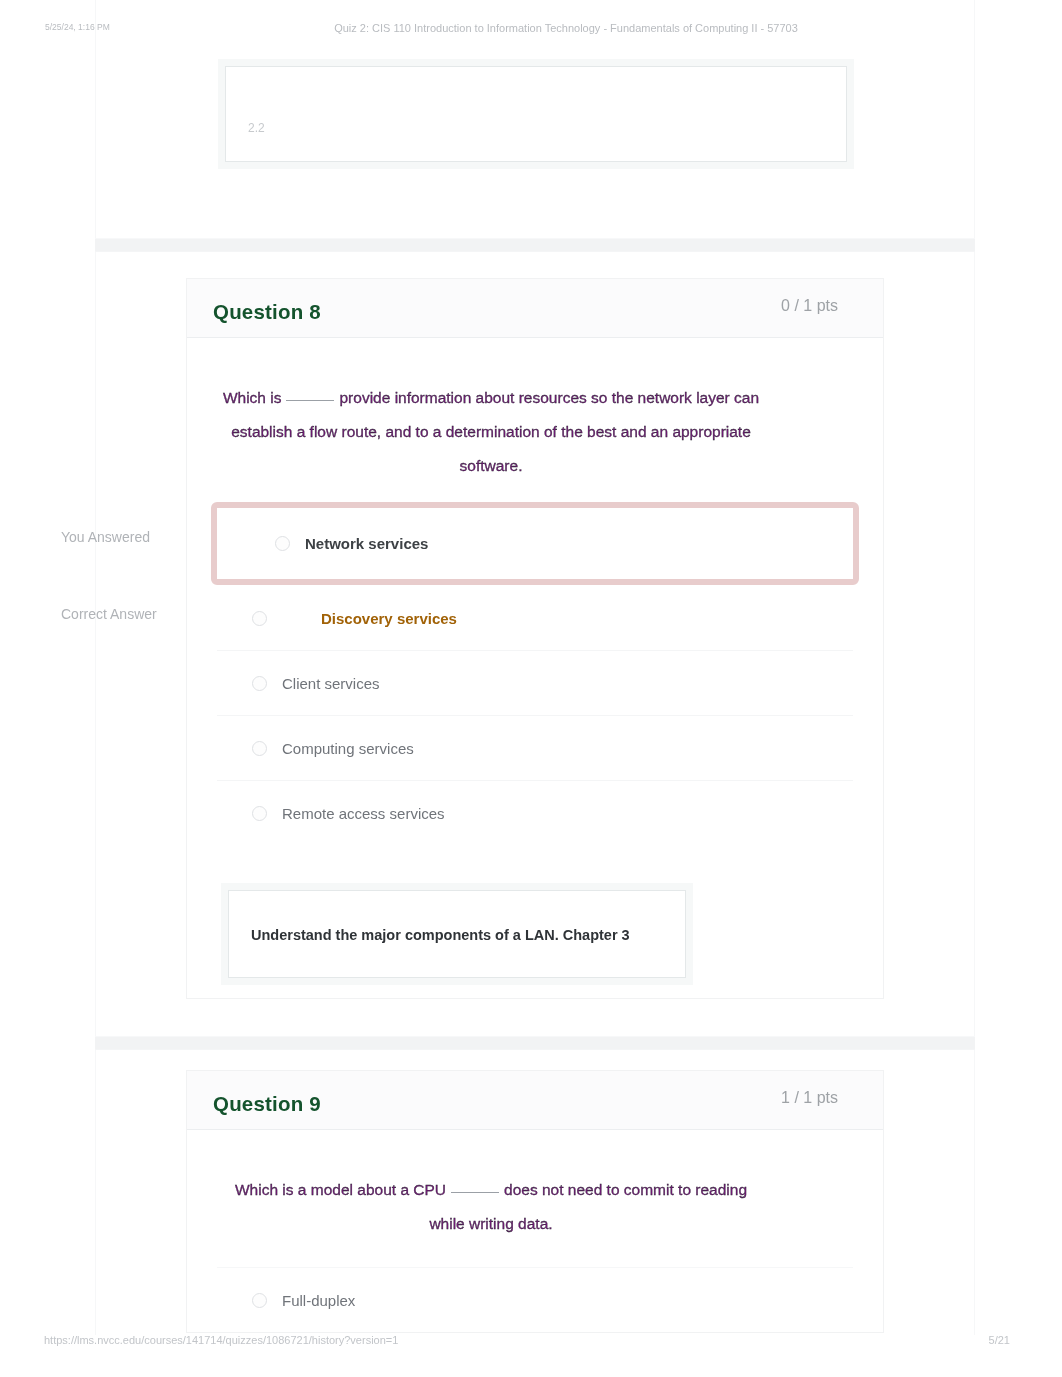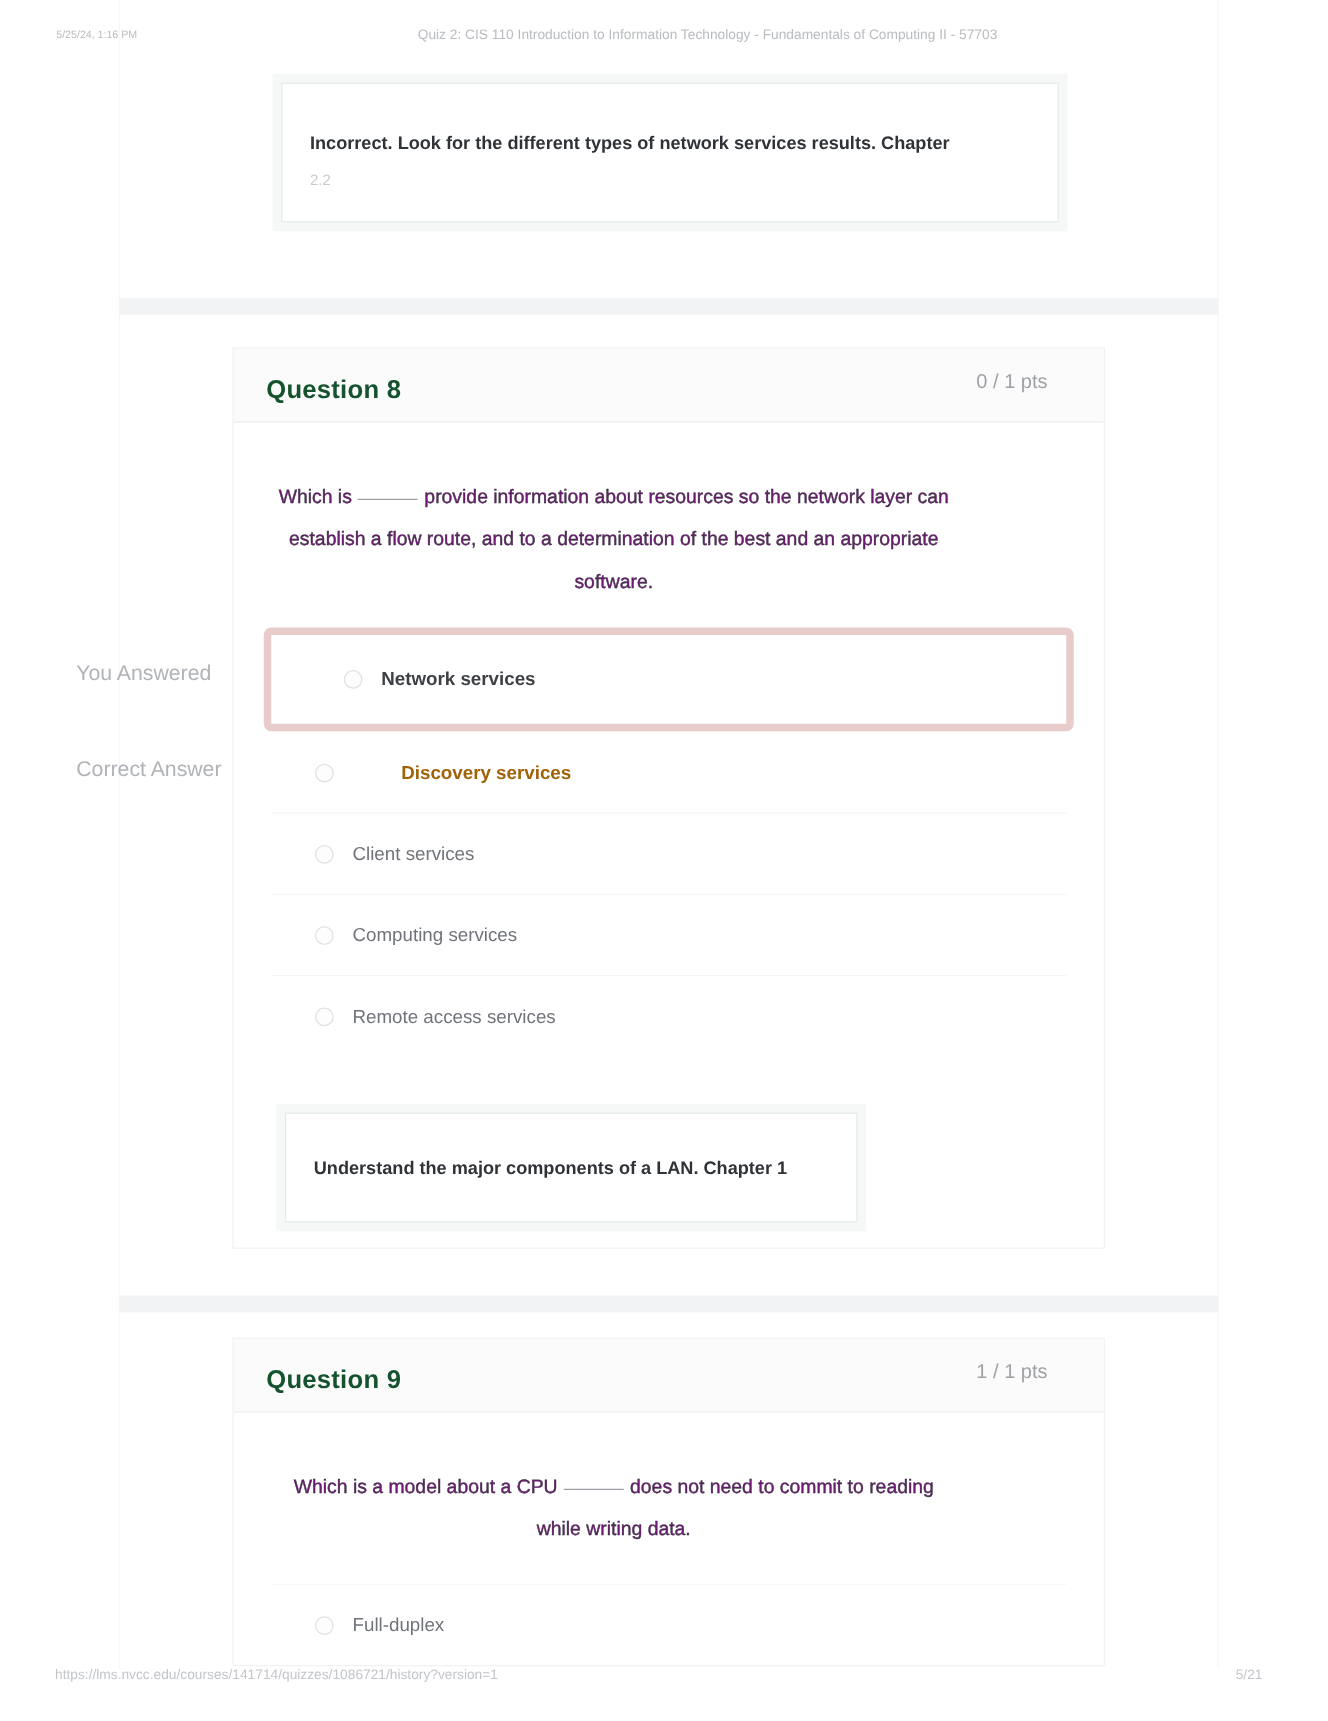--- a/index.html
+++ b/index.html
@@ -42,21 +42,21 @@
   .arow:last-child{border-bottom:none;}
   .arow .radio{width:13px;height:13px;border:1px solid #dfe1e4;border-radius:50%;
                background:#fdfdfd;flex:0 0 auto;margin-right:15px;}
   .arow .atext{font-size:15px;color:#70747a;}
   .arow.answered{border:6px solid #e8cccc;border-radius:6px;background:#fff;
                  margin:-7px -6px 1px -6px;padding-left:58px;min-height:71px;}
   .arow.answered .atext{color:#3d4145;font-weight:bold;}
   .arow.correct .atext{color:#a16207;font-weight:bold;margin-left:39px;}
 
   
-  .ann{position:absolute;font-size:17px;color:#b0b3b7;white-space:nowrap;z-index:9;}
+  .ann{position:absolute;font-size:14px;color:#b0b3b7;white-space:nowrap;z-index:9;}
 
   
   .fbwrap{padding:26px 30px 30px 30px;}
   .fbbox{border:1px solid #e4e8e9;background:#fff;padding:40px 22px 26px 22px;
          box-shadow:0 0 0 7px #f6f8f8;}
   .fbbox .line1{font-size:14.5px;font-weight:bold;color:#2f3337;line-height:16px;}
   .fbbox .line2{font-size:12px;color:#c7cacd;margin-top:14px;line-height:14px;}
 </style>
 </head>
 <body>
@@ -71,21 +71,20 @@
   <div class="print-ftr">
     <span class="left">https://lms.nvcc.edu/courses/141714/quizzes/1086721/history?version=1</span>
     <span class="right">5/21</span>
   </div>
 
   <div class="frame">
 
     <div class="qblock" style="height:238px">
       <div class="fbwrap" style="padding:66px 127px 0 129px;">
         <div class="fbbox">
-          <div class="line1">Incorrect. Look for the different types of network services results. Chapter</div>
           <div class="line2">2.2</div>
         </div>
       </div>
     </div>
 
     <div class="sep"></div>
 
     <div class="qblock" style="height:758px;padding-top:26px">
       <div class="qcard">
         <div class="qhead">
@@ -115,21 +114,21 @@
               <span class="atext">Computing services</span>
             </div>
             <div class="arow">
               <span class="radio"></span>
               <span class="atext">Remote access services</span>
             </div>
           </div>
 
           <div class="fbwrap" style="padding:45px 0 20px 11px">
             <div class="fbbox" style="width:412px;padding:36px 22px 34px 22px">
-              <div class="line1">Understand the major components of a LAN. Chapter 1</div>
+              <div class="line1">Understand the major components of a LAN. Chapter 3</div>
             </div>
           </div>
         </div>
       </div>
     </div>
 
     <div class="sep"></div>
 
     <div class="qblock" style="height:265px;padding-top:20px">
       <div class="qcard">

